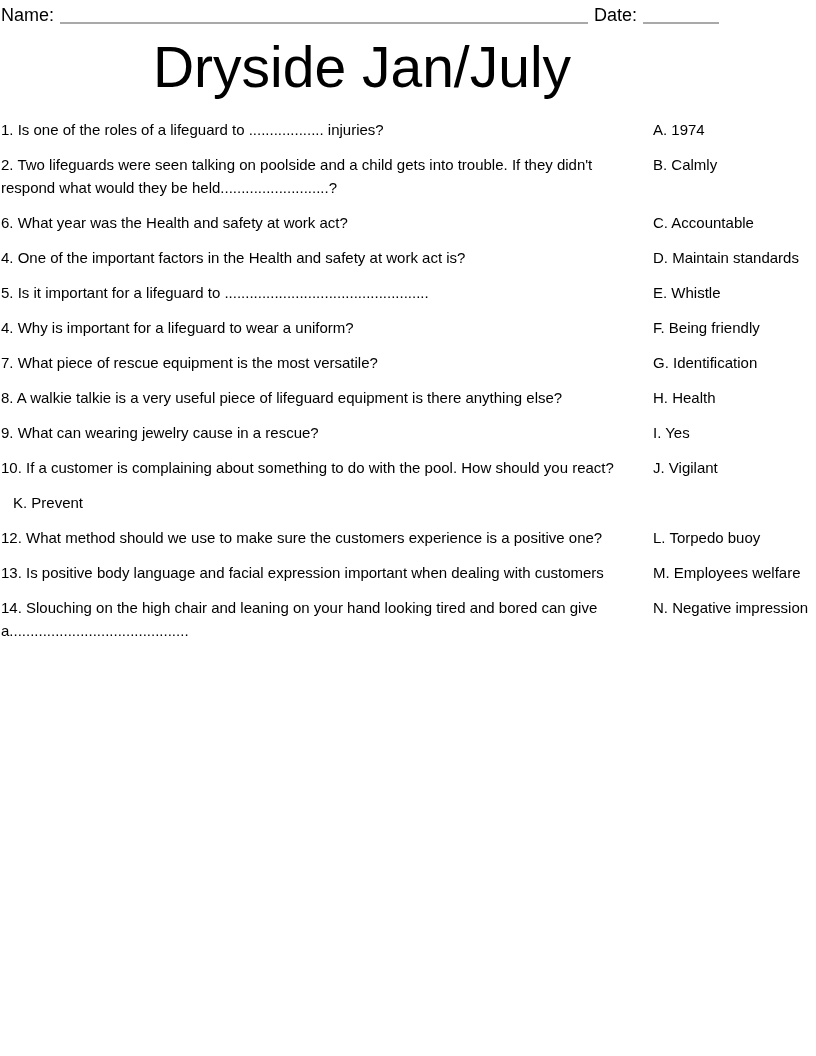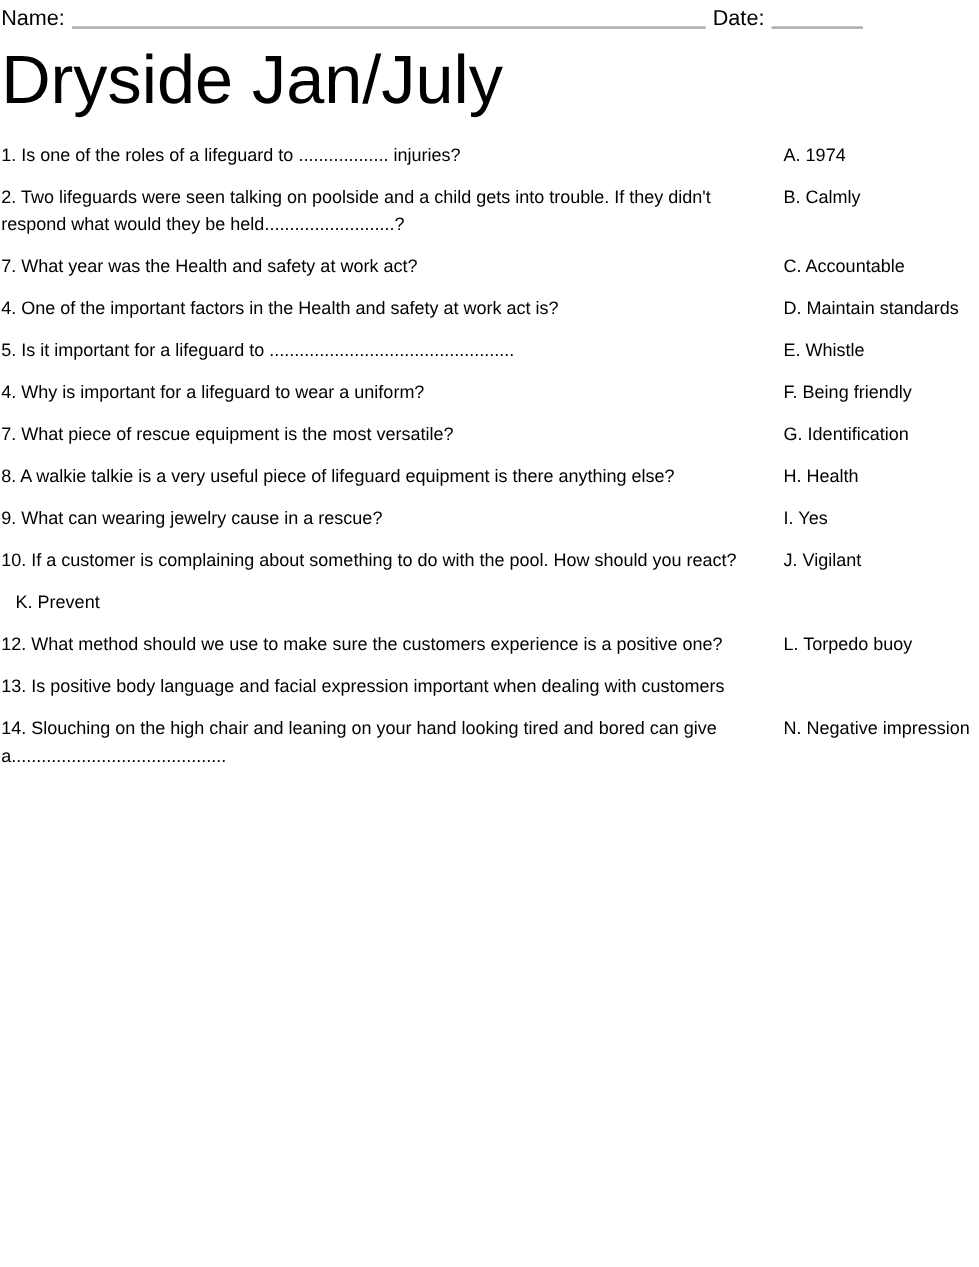--- a/index.html
+++ b/index.html
@@ -35,20 +35,21 @@
   }
   .date-label {
   }
   .date-line {
     flex: 0 0 76px;
     margin-right: 4px;
   }
   h1.title {
     font-size: 57px;
     font-weight: 400;
+    text-align: center;
     margin: 12px 0 20px 0;
     line-height: 1.05;
     letter-spacing: 0px;
   }
   .rows {
     margin-top: 0;
   }
   .row {
     display: flex;
     align-items: flex-start;
@@ -85,21 +86,21 @@
     <div class="question">1. Is one of the roles of a lifeguard to .................. injuries?</div>
     <div class="answer">A. 1974</div>
   </div>
 
   <div class="row">
     <div class="question">2. Two lifeguards were seen talking on poolside and a child gets into trouble. If they didn't respond what would they be held..........................?</div>
     <div class="answer">B. Calmly</div>
   </div>
 
   <div class="row">
-    <div class="question">7. What year was the Health and safety at work act?</div>
+    <div class="question">6. What year was the Health and safety at work act?</div>
     <div class="answer">C. Accountable</div>
   </div>
 
   <div class="row">
     <div class="question">4. One of the important factors in the Health and safety at work act is?</div>
     <div class="answer">D. Maintain standards</div>
   </div>
 
   <div class="row">
     <div class="question">5. Is it important for a lifeguard to .................................................</div>
@@ -135,20 +136,21 @@
     <div class="answer">K. Prevent</div>
   </div>
 
   <div class="row">
     <div class="question">12. What method should we use to make sure the customers experience is a positive one?</div>
     <div class="answer">L. Torpedo buoy</div>
   </div>
 
   <div class="row">
     <div class="question">13. Is positive body language and facial expression important when dealing with customers</div>
+    <div class="answer">M. Employees welfare</div>
   </div>
 
   <div class="row">
     <div class="question">14. Slouching on the high chair and leaning on your hand looking tired and bored can give a...........................................</div>
     <div class="answer">N. Negative impression</div>
   </div>
 </div>
 
 </div>
 

